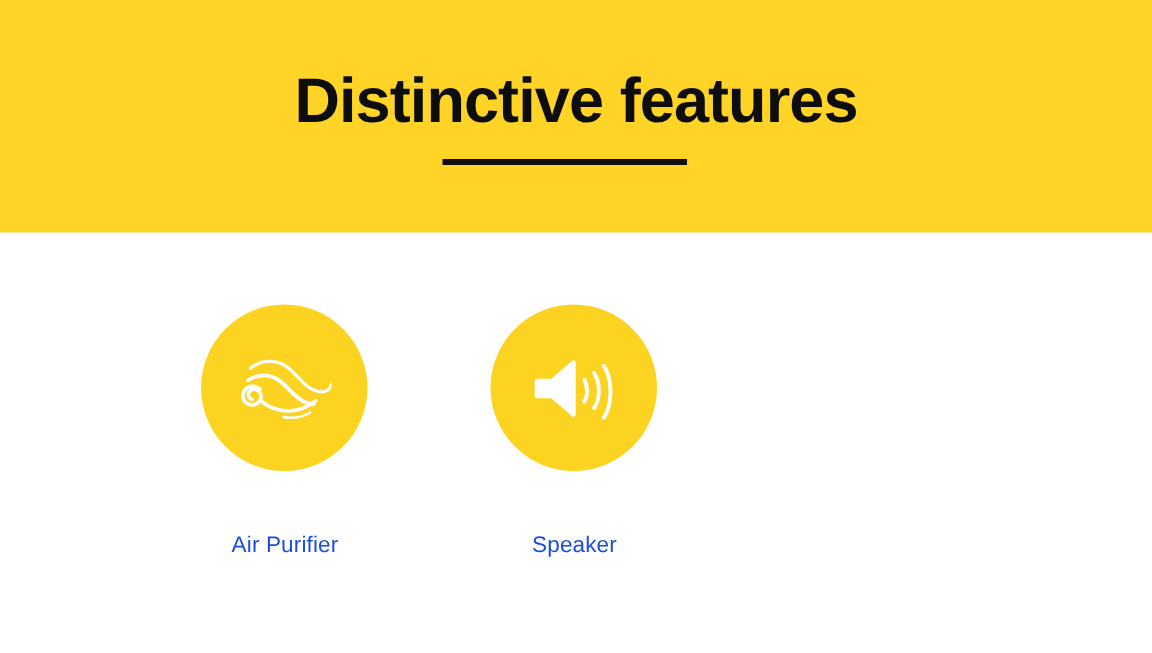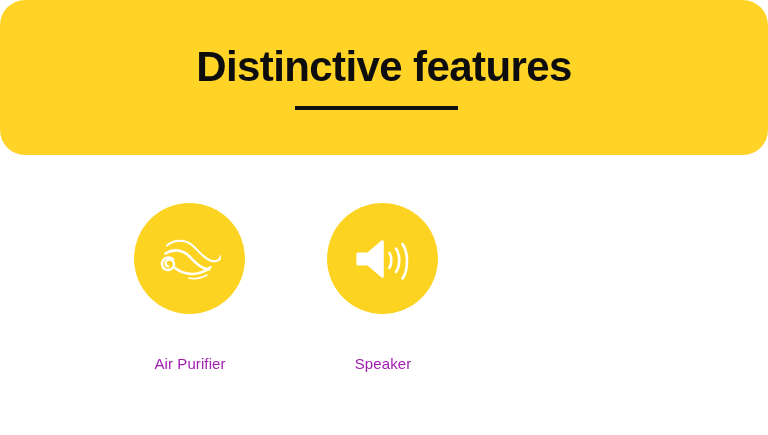--- a/index.html
+++ b/index.html
@@ -22,21 +22,20 @@
   }
 
   
   .header-band {
     position: absolute;
     left: 0;
     top: 0;
     width: 768px;
     height: 155px;
     background: #ffd427;
-    border-radius: 25px;
   }
   .page-title {
     position: absolute;
     left: 0;
     top: 44px;
     width: 768px;
     text-align: center;
     font-family: "Liberation Sans", sans-serif;
     font-size: 42px;
     font-weight: bold;
@@ -88,21 +87,21 @@
 
   .feature-label {
     position: absolute;
     left: -5px;
     top: 197px;
     width: 200px;
     text-align: center;
     font-family: "Liberation Sans", sans-serif;
     font-size: 15px;
     font-weight: 400;
-    color: #a21caf;
+    color: #1d4ed8;
     line-height: 24px;
     letter-spacing: 0.1px;
   }
 
   
   .phone-wrap {
     position: relative;
     width: 46px;
     height: 85px;
   }

